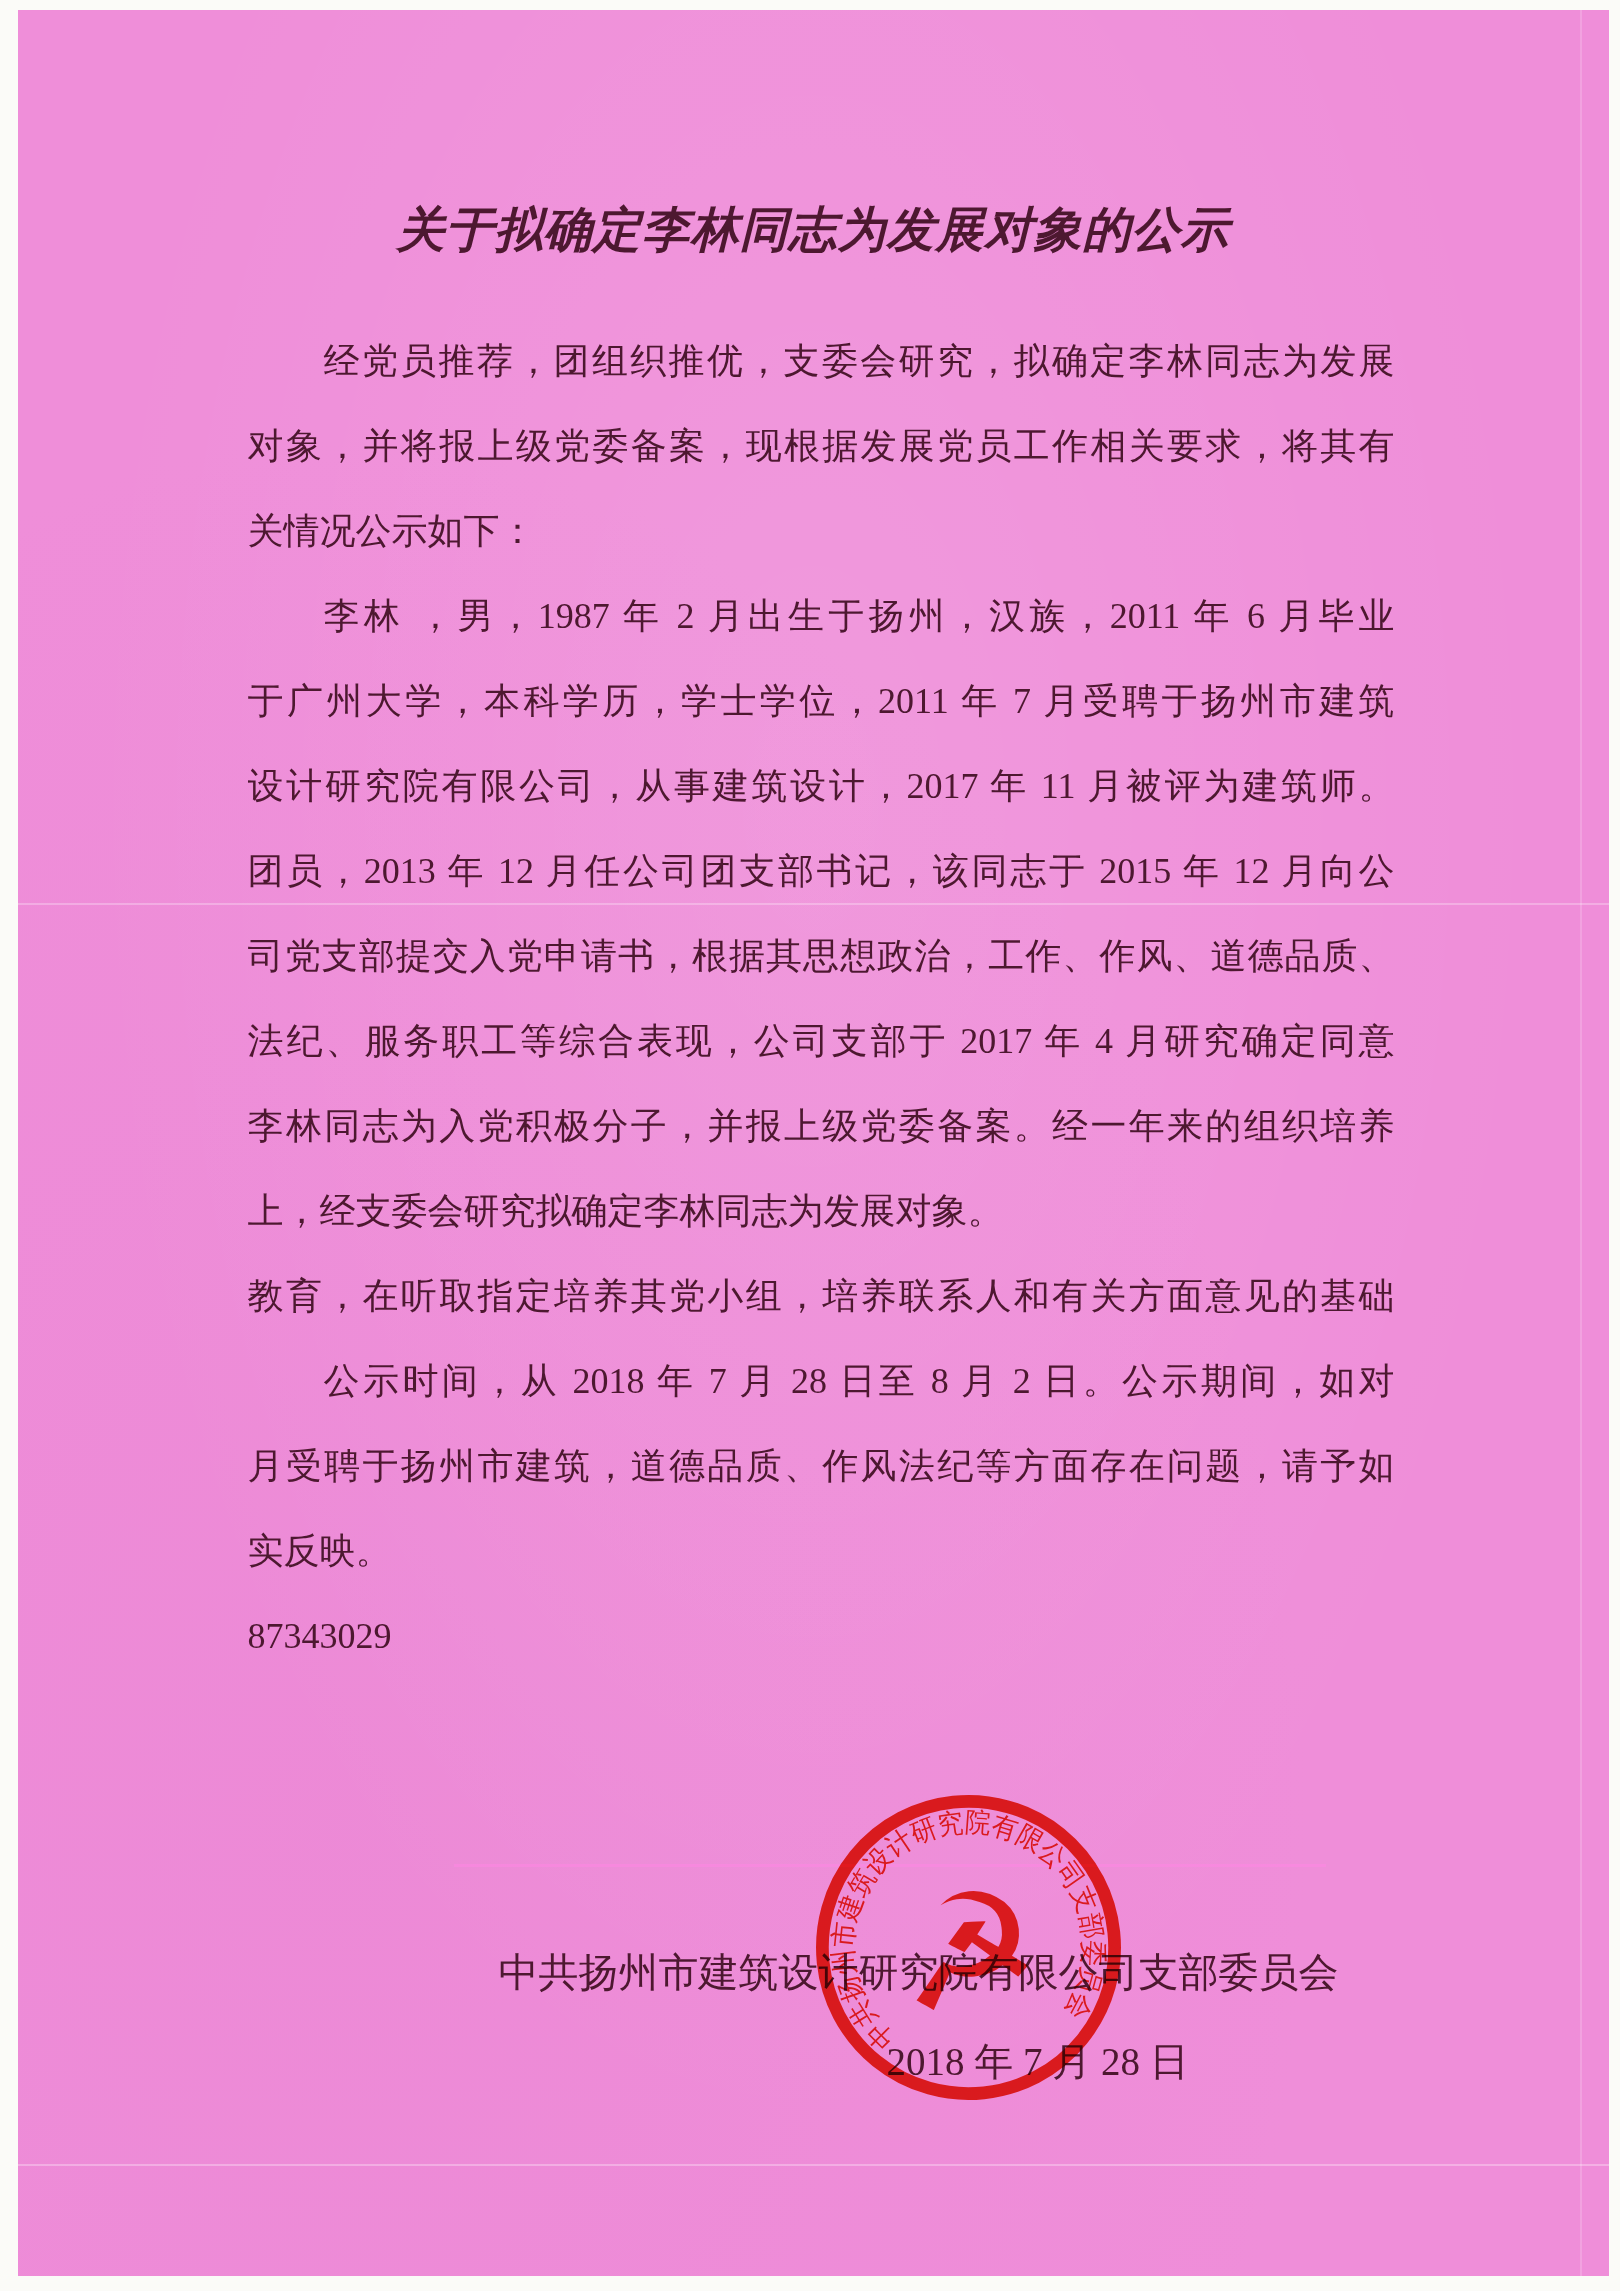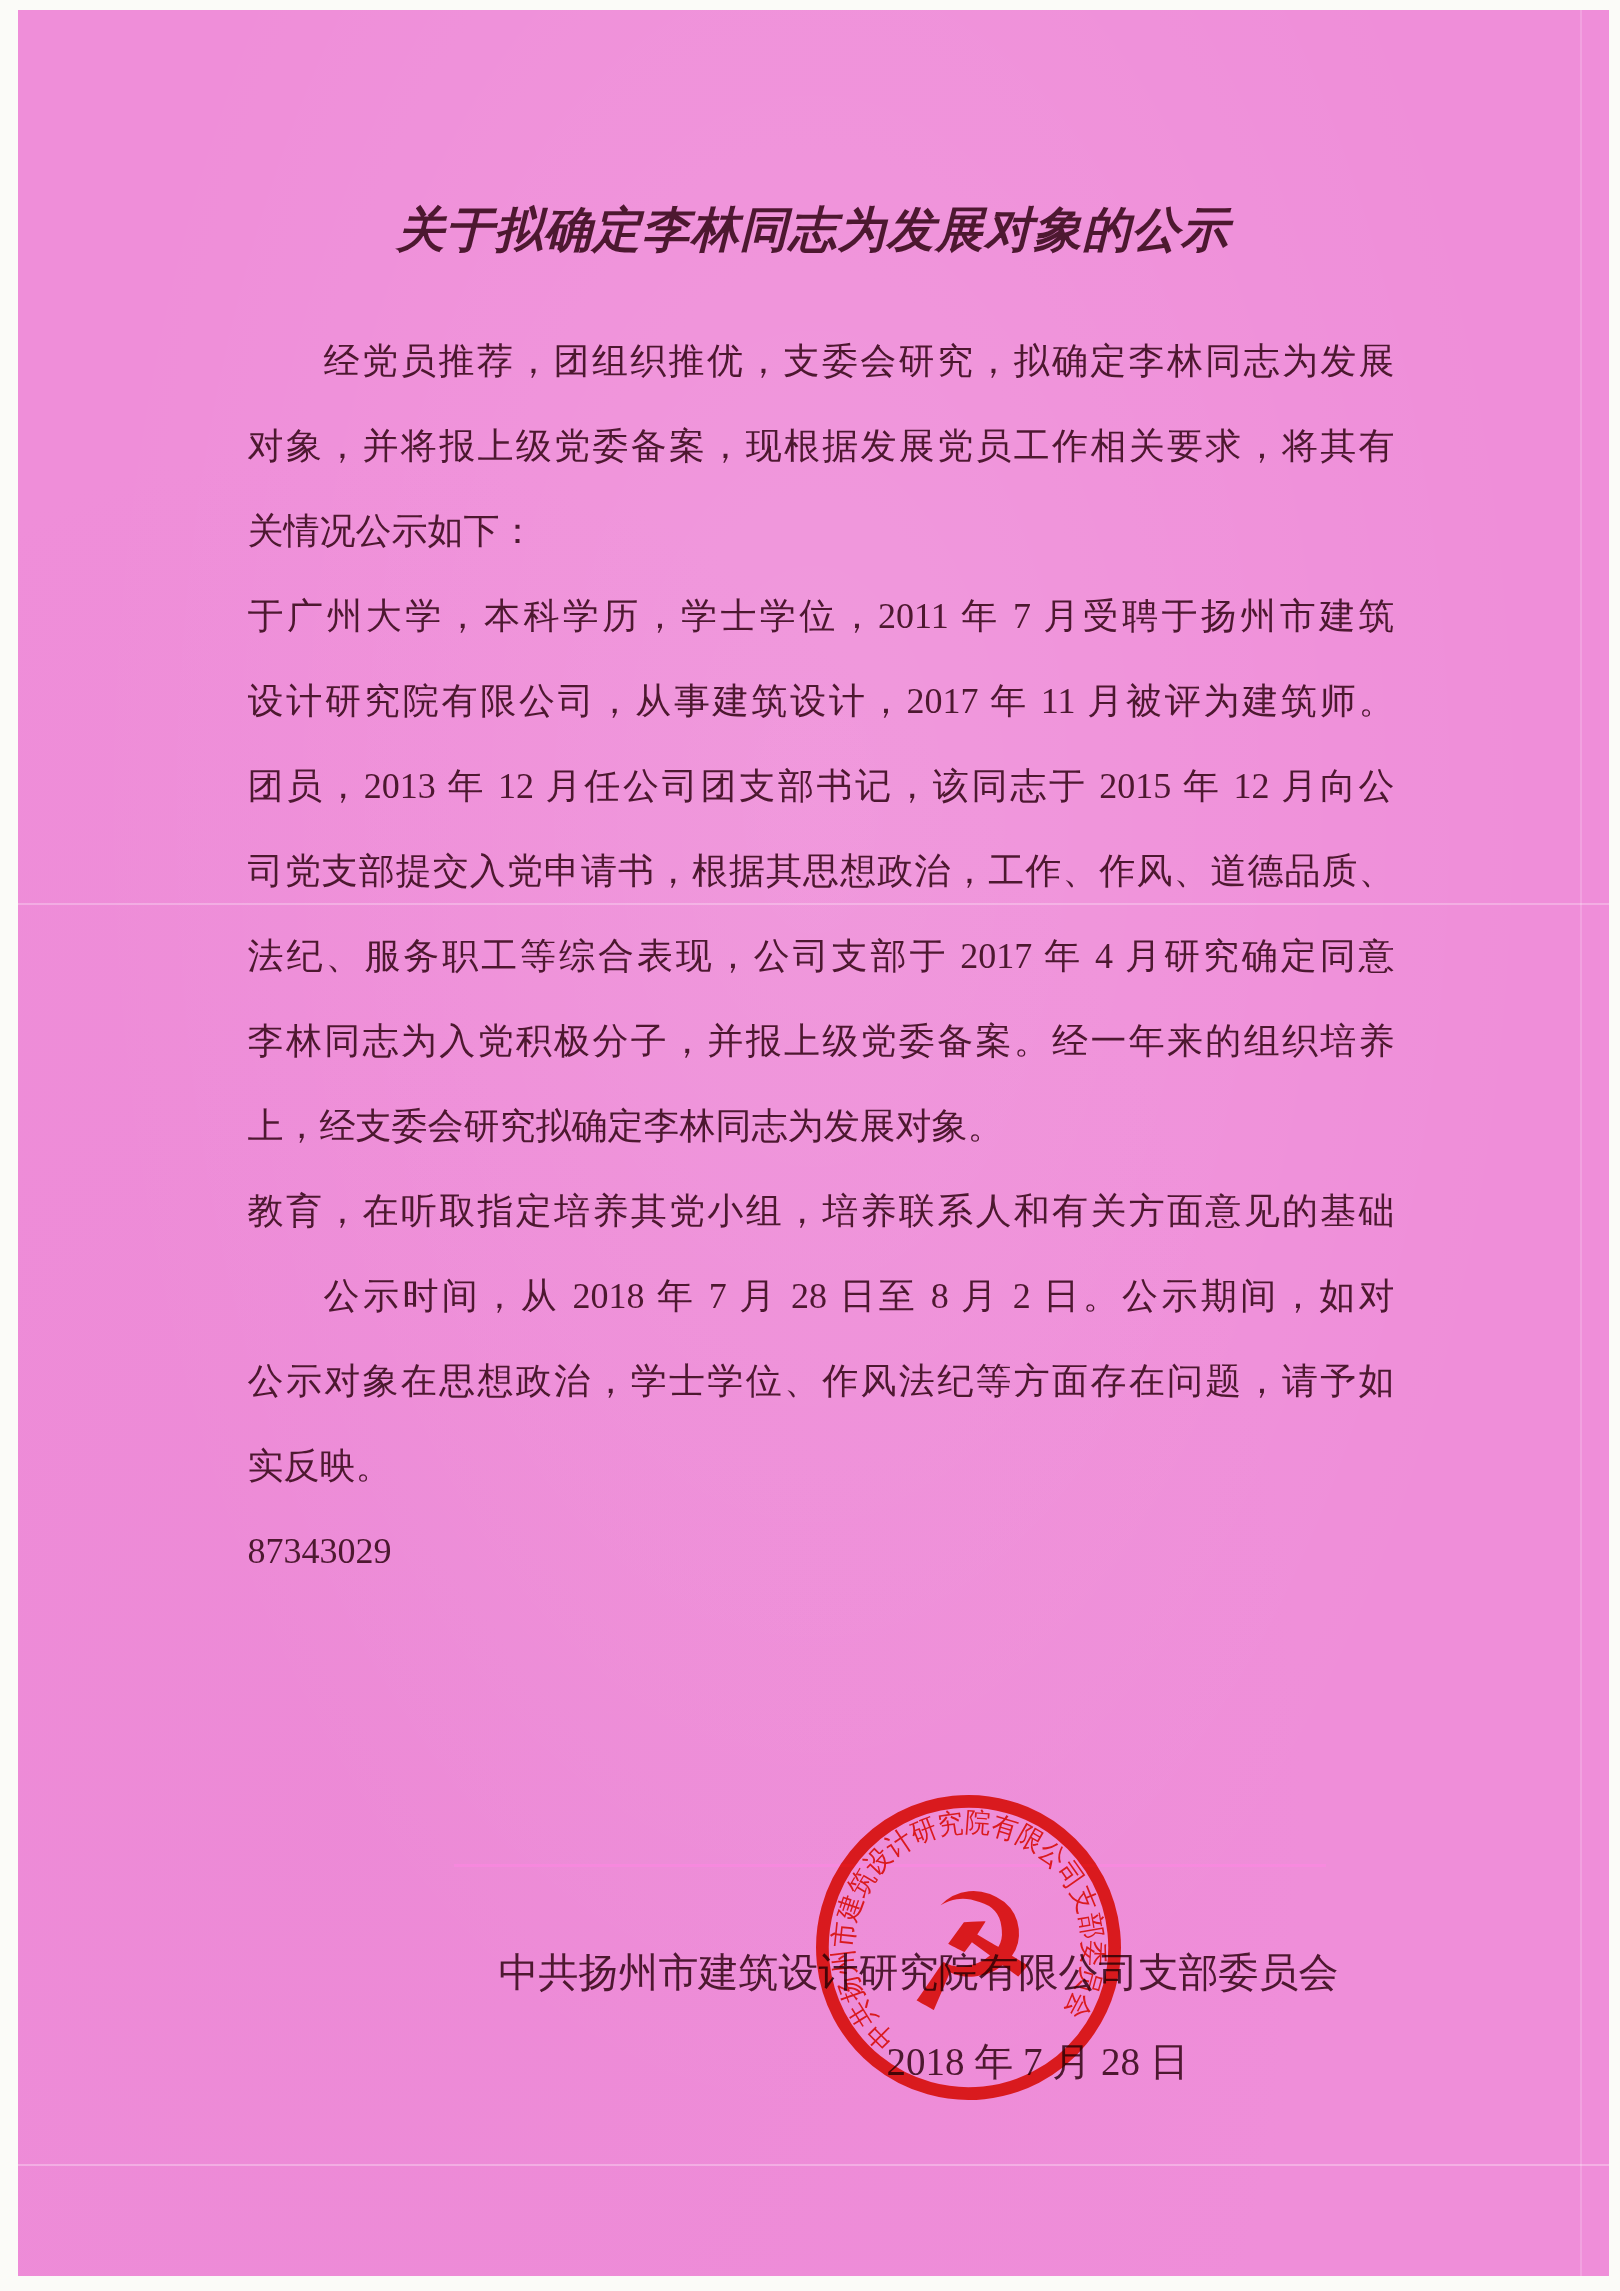--- a/index.html
+++ b/index.html
@@ -63,30 +63,31 @@
 <body>
 
 <div class="paper">
 
   <div class="title">关于拟确定李林同志为发展对象的公示</div>
 
   <div class="body-text">
       <div class="bline indent just">经党员推荐，团组织推优，支委会研究，拟确定李林同志为发展</div>
       <div class="bline just">对象，并将报上级党委备案，现根据发展党员工作相关要求，将其有</div>
       <div class="bline">关情况公示如下：</div>
+      <div class="bline indent just">李林 ，男，1987 年 2 月出生于扬州，汉族，2011 年 6 月毕业</div>
       <div class="bline just">于广州大学，本科学历，学士学位，2011 年 7 月受聘于扬州市建筑</div>
       <div class="bline just">设计研究院有限公司，从事建筑设计，2017 年 11 月被评为建筑师。</div>
       <div class="bline just">团员，2013 年 12 月任公司团支部书记，该同志于 2015 年 12 月向公</div>
       <div class="bline just">司党支部提交入党申请书，根据其思想政治，工作、作风、道德品质、</div>
       <div class="bline just">法纪、服务职工等综合表现，公司支部于 2017 年 4 月研究确定同意</div>
       <div class="bline just">李林同志为入党积极分子，并报上级党委备案。经一年来的组织培养</div>
       <div class="bline">上，经支委会研究拟确定李林同志为发展对象。</div>
       <div class="bline just">教育，在听取指定培养其党小组，培养联系人和有关方面意见的基础</div>
       <div class="bline indent just">公示时间，从 2018 年 7 月 28 日至 8 月 2 日。公示期间，如对</div>
-      <div class="bline just">公示对象在思想政治，学士学位、作风法纪等方面存在问题，请予如</div>
+      <div class="bline just">月受聘于扬州市建筑，道德品质、作风法纪等方面存在问题，请予如</div>
       <div class="bline">实反映。</div>
       <div class="bline phone2">87343029</div>
     </div>
 
   <div class="signature">中共扬州市建筑设计研究院有限公司支部委员会</div>
 
   <div class="datestamp">2018 年 7 月 28 日</div>
 
   <svg class="seal" viewBox="-180 -180 360 360">
     <g transform="rotate(-6)">

